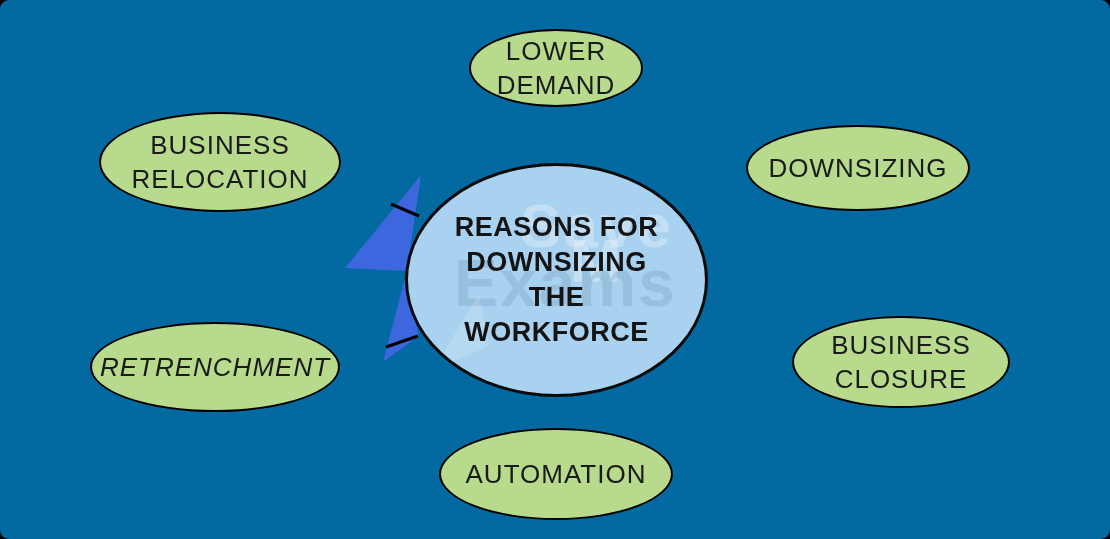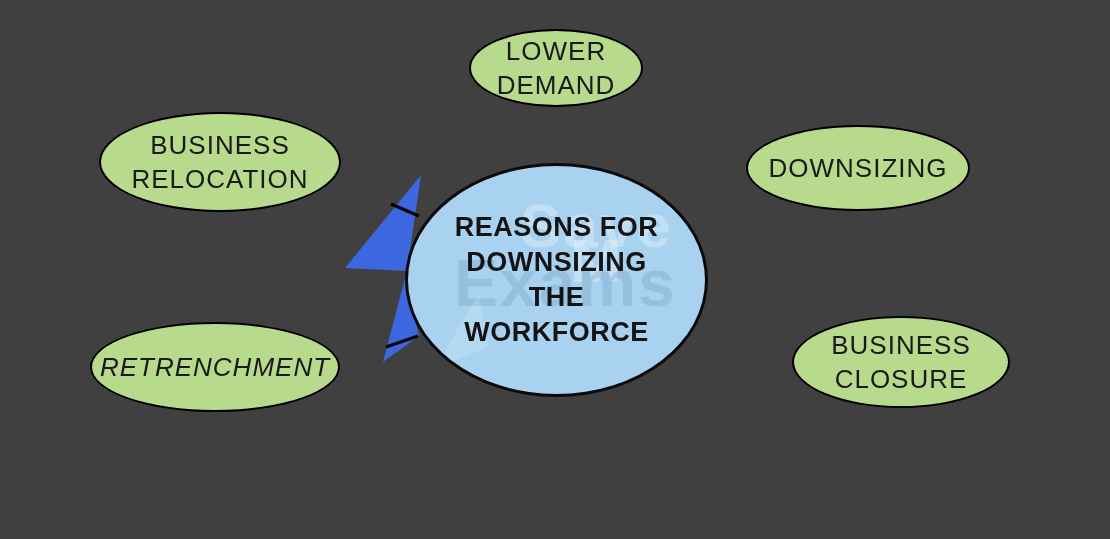--- a/index.html
+++ b/index.html
@@ -4,23 +4,24 @@
 <style>
   html, body {
     margin: 0;
     padding: 0;
     background: #000;
   }
   .canvas {
     position: relative;
     width: 1110px;
     height: 539px;
-    background: #404040;
+    background: #0369a1;
     overflow: hidden;
     font-family: "Liberation Sans", sans-serif;
+    border-radius: 9px;
   }
   .bubble {
     position: absolute;
     border-radius: 50%;
     display: flex;
     align-items: center;
     justify-content: center;
     text-align: center;
     box-sizing: border-box;
     white-space: pre-line;
@@ -109,20 +110,23 @@
 
   <div class="bubble green-bubble" id="bubble-retrenchment">
     <span>RETRENCHMENT</span>
   </div>
 
   <div class="bubble green-bubble" id="bubble-business-closure">
     <span>BUSINESS
 CLOSURE</span>
   </div>
 
+  <div class="bubble green-bubble" id="bubble-automation">
+    <span>AUTOMATION</span>
+  </div>
 
   <svg class="arrow-logo" viewBox="0 0 90 200" aria-hidden="true">
 
     <polygon points="81,7 5,100 67,103" fill="#3c67de"></polygon>
     <line x1="51" y1="36" x2="79" y2="48" stroke="#000" stroke-width="3"></line>
 
     <polygon points="65,110 79,168 43,194" fill="#3c67de"></polygon>
     <line x1="46" y1="179" x2="78" y2="168" stroke="#000" stroke-width="3"></line>
   </svg>
 

